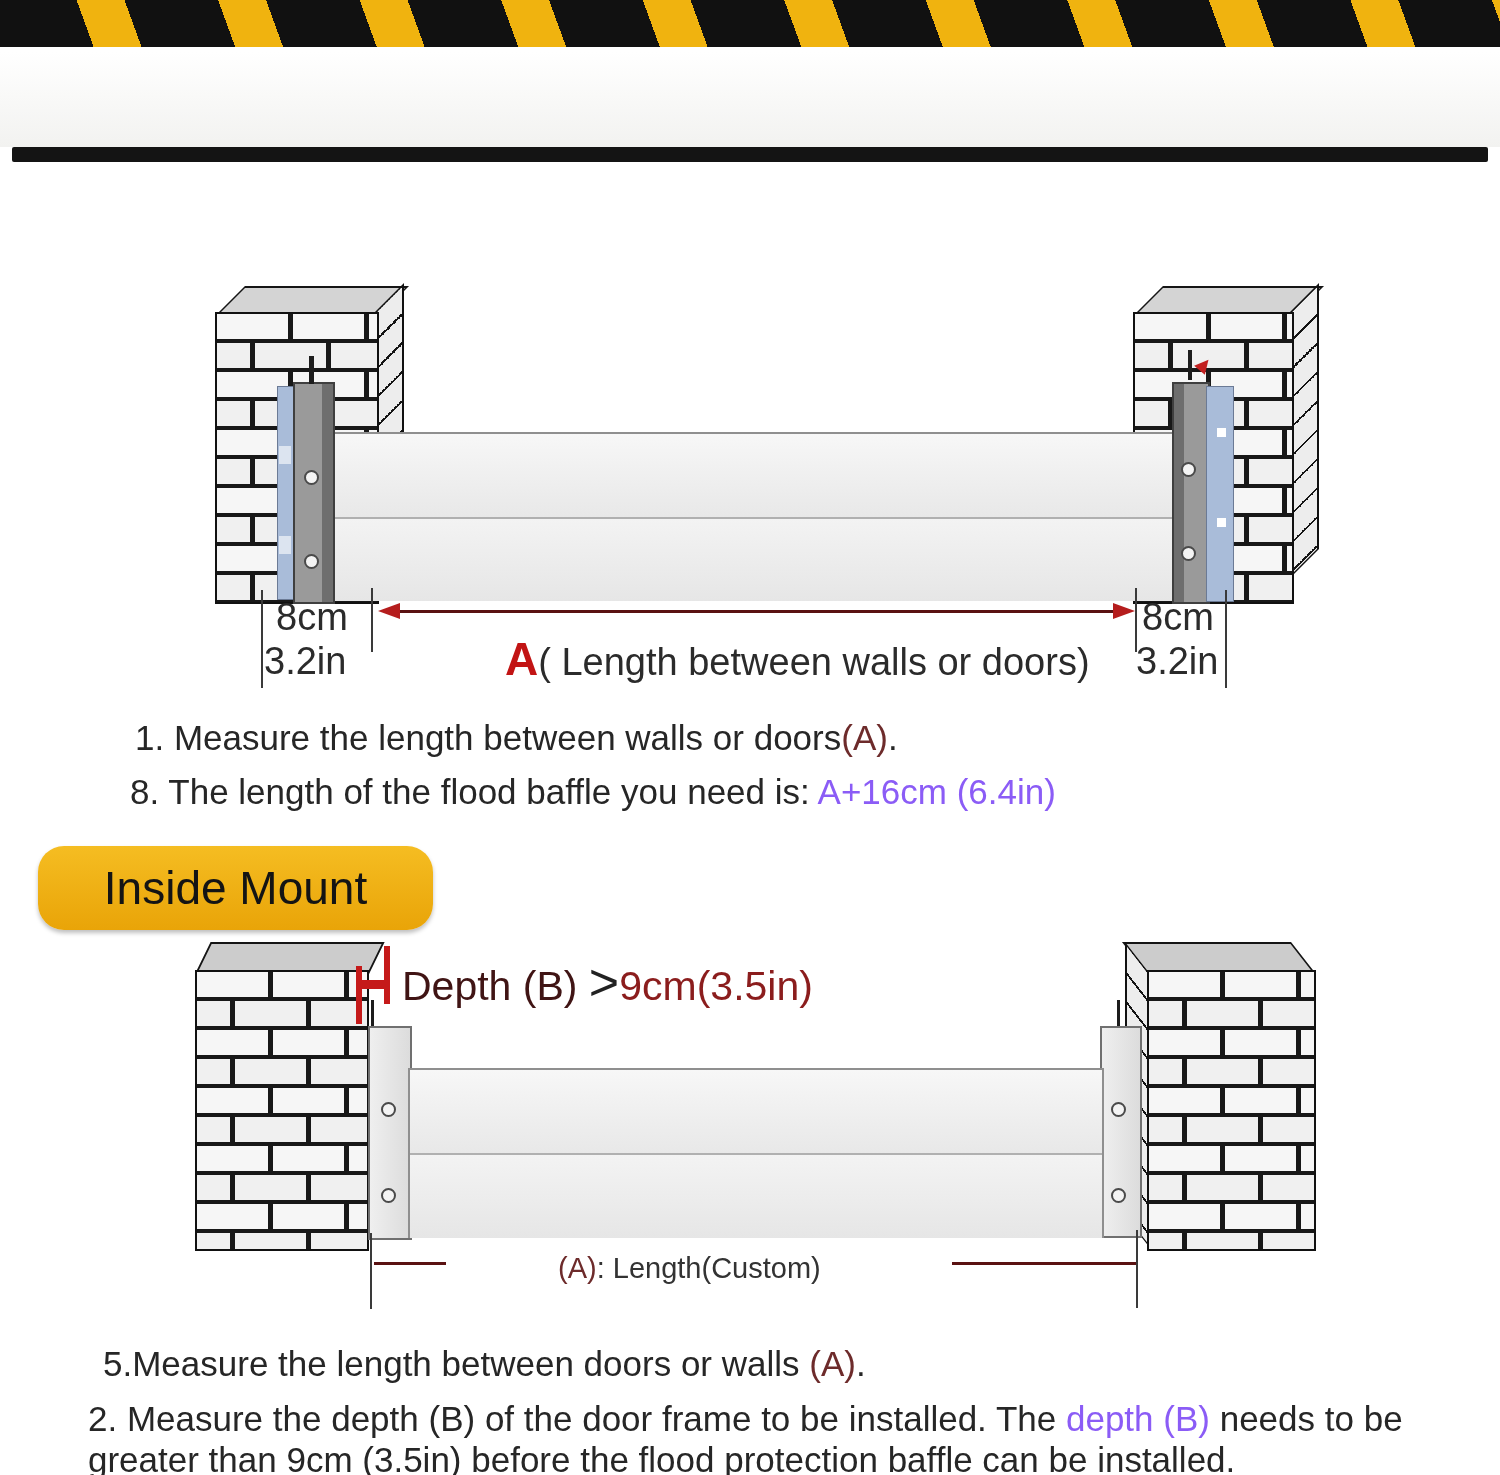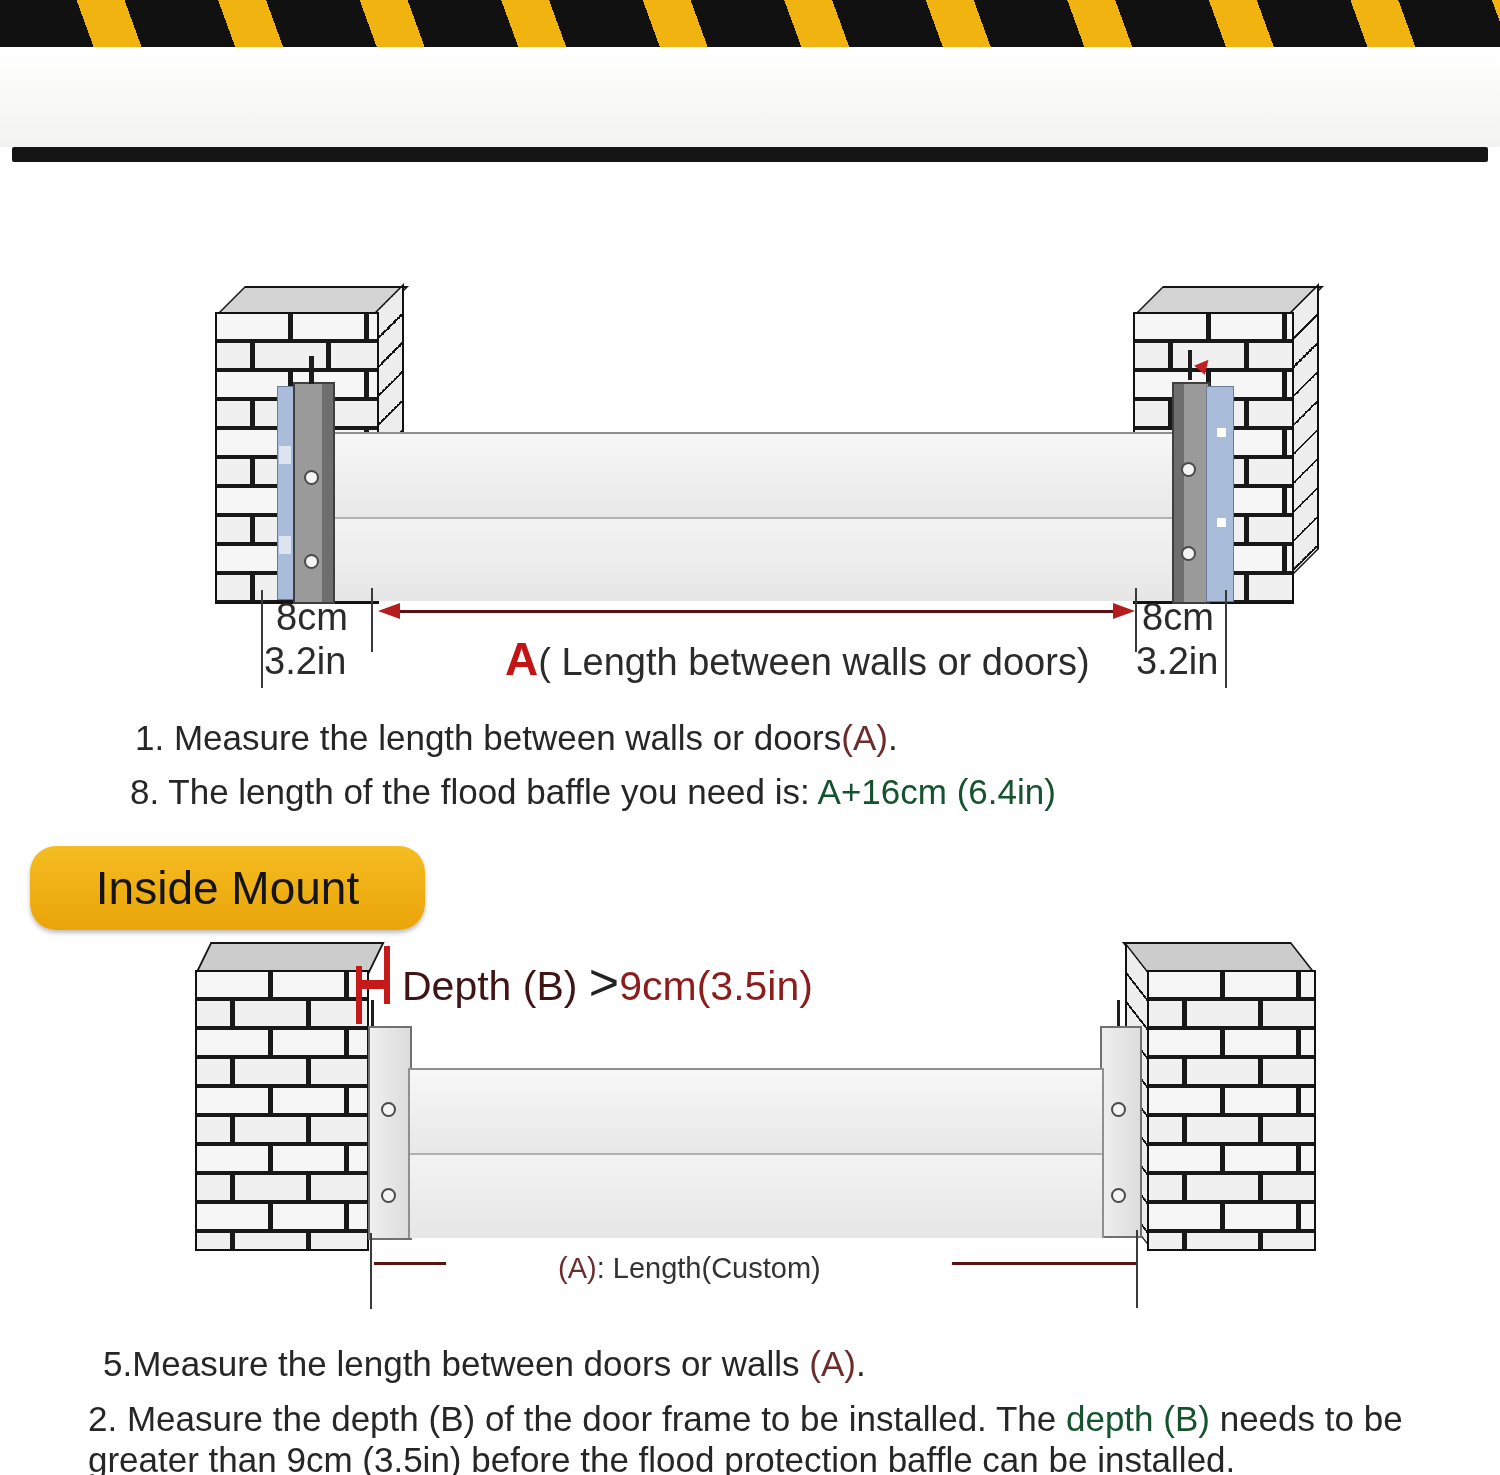--- a/index.html
+++ b/index.html
@@ -60,21 +60,21 @@
   .tri-right{border-top:8px solid transparent;border-bottom:8px solid transparent;
     border-left:22px solid #b51d1d;}
   .tri-red-small{border-left:7px solid transparent;border-right:7px solid transparent;
     border-bottom:14px solid #c22020;transform:rotate(40deg);}
 
   
   .meas{font-size:38px;color:#2b2b2b;white-space:nowrap;}
   .dim-a{font-size:46px;font-weight:700;color:#c21414;}
   .step{font-size:35px;color:#262626;white-space:nowrap;text-align:right;}
   .step-wrap{font-size:35px;color:#262626;line-height:1.18;}
-  .redtext{color:#14532d;margin-top:48px;}
+  .redtext{color:#8b5cf6;margin-top:48px;}
   .atext{color:#6d2b2b;}
   .depth-label{font-size:41px;color:#401414;white-space:nowrap;}
   .depth-gt{font-size:52px;color:#222222;font-weight:400;}
   .depth-val{font-size:41px;color:#8b1d1d;}
   .lenlabel{font-size:29px;color:#333333;white-space:nowrap;}
 </style>
 </head>
 <body>
 
 <div id="canvas">
@@ -132,21 +132,21 @@
     <span class="dim-a">A</span><span>( Length between walls or doors)</span>
   </div>
 
   <div class="abs step" style="left:135px;top:718px">
     <span>1. Measure the length between walls or doors</span><span class="atext">(A)</span><span>.</span>
   </div>
   <div class="abs step" style="left:130px;top:772px">
     <span>8. The length of the flood baffle you need is: </span><span class="redtext">A+16cm (6.4in)</span>
   </div>
 
-  <div class="abs badge" style="left:30px;top:846px;width:395px;height:84px">
+  <div class="abs badge" style="left:38px;top:846px;width:395px;height:84px">
     <span>Inside Mount</span>
   </div>
 
   <div class="abs topface" style="left:195px;top:942px;width:170px;height:28px;background:#cccccc;transform:skewX(-26deg)"></div>
   <div class="abs brickface" style="left:195px;top:970px;width:170px;height:277px"></div>
 
   <div class="abs topface" style="left:1147px;top:942px;width:165px;height:28px;background:#cccccc;transform:skewX(38deg)"></div>
   <div class="abs sideface" style="left:1125px;top:942px;width:22px;height:270px;transform:skewY(52deg)"></div>
   <div class="abs brickface" style="left:1147px;top:970px;width:165px;height:277px"></div>
 

